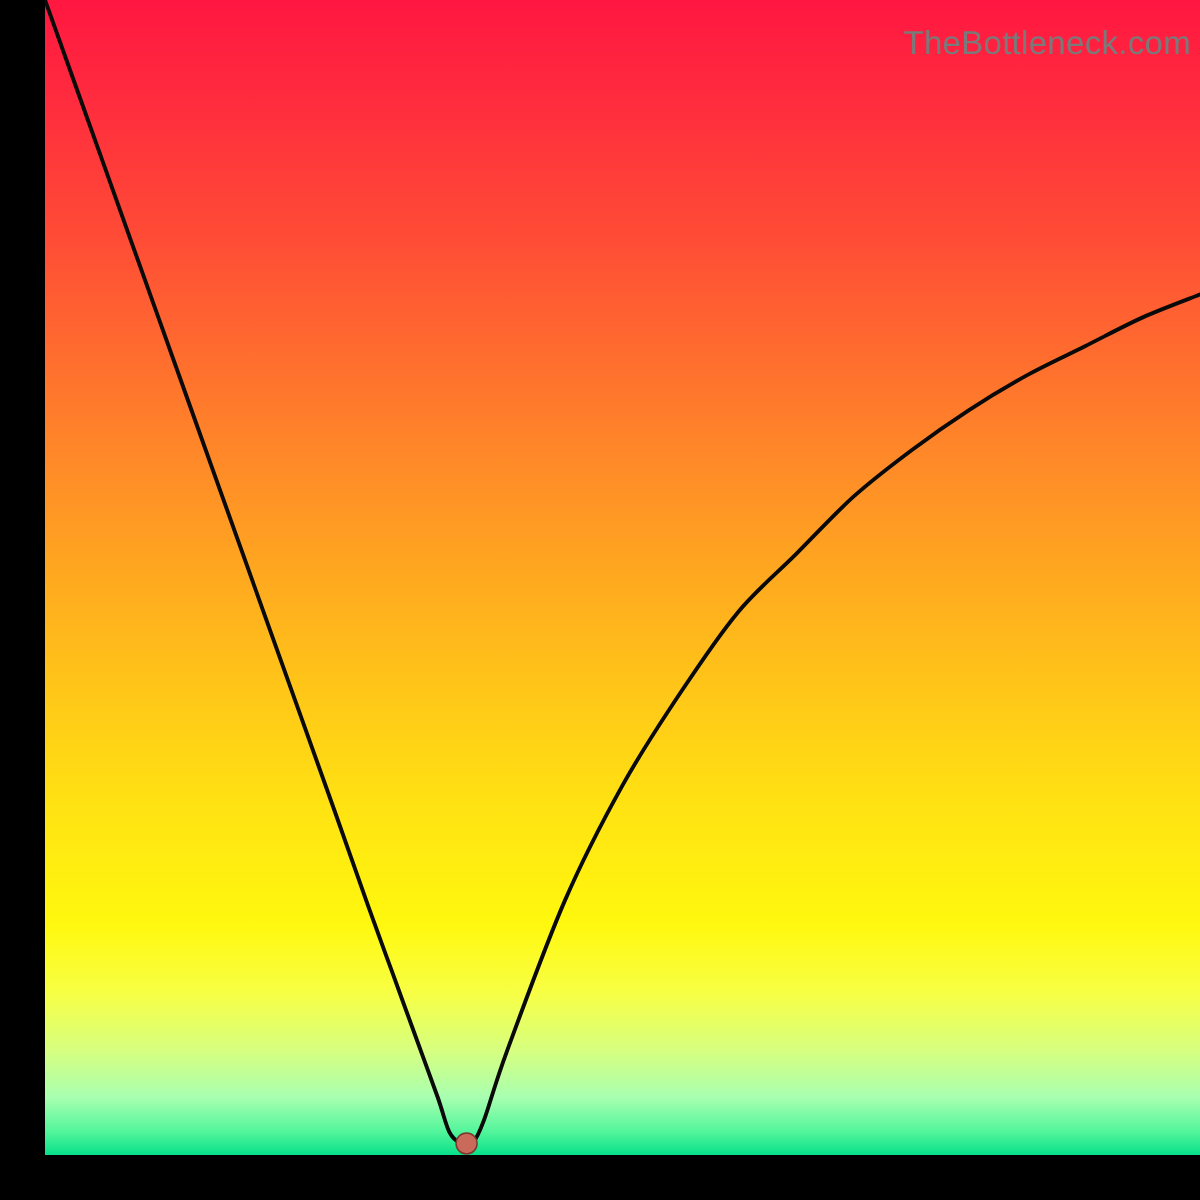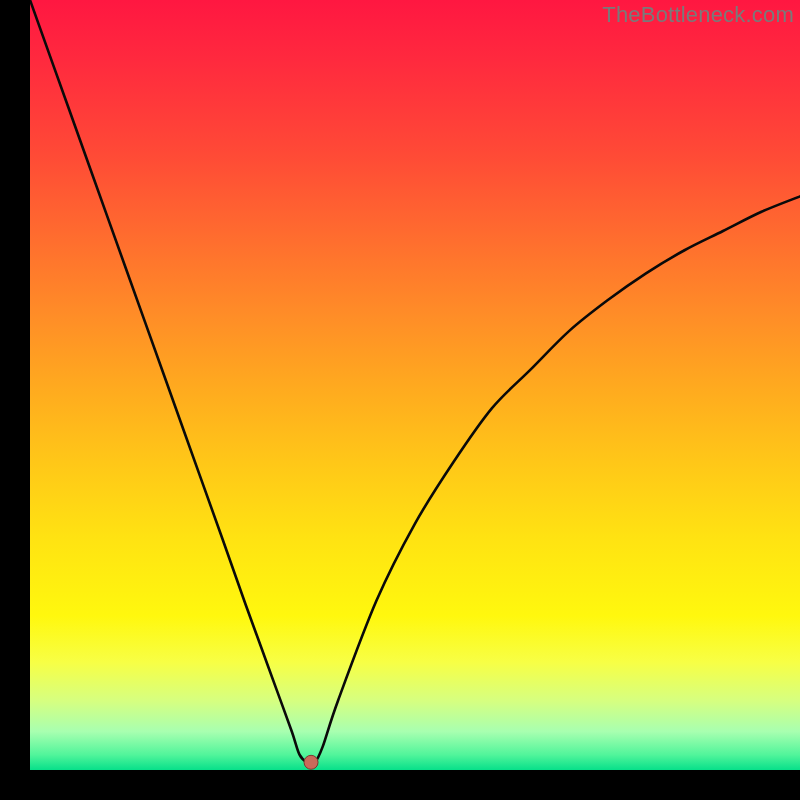--- a/index.html
+++ b/index.html
@@ -43,21 +43,21 @@
   }
   .svg-layer {
     position: absolute;
     left: 0;
     top: 0;
     width: 770px;
     height: 770px;
   }
   .watermark {
     position: absolute;
-    top: 2px;
+    top: 16px;
     right: 6px;
     color: #7a7a7a;
     font-size: 22px;
     letter-spacing: 0.2px;
     font-weight: 400;
     user-select: none;
   }
 </style>
 </head>
 <body>

